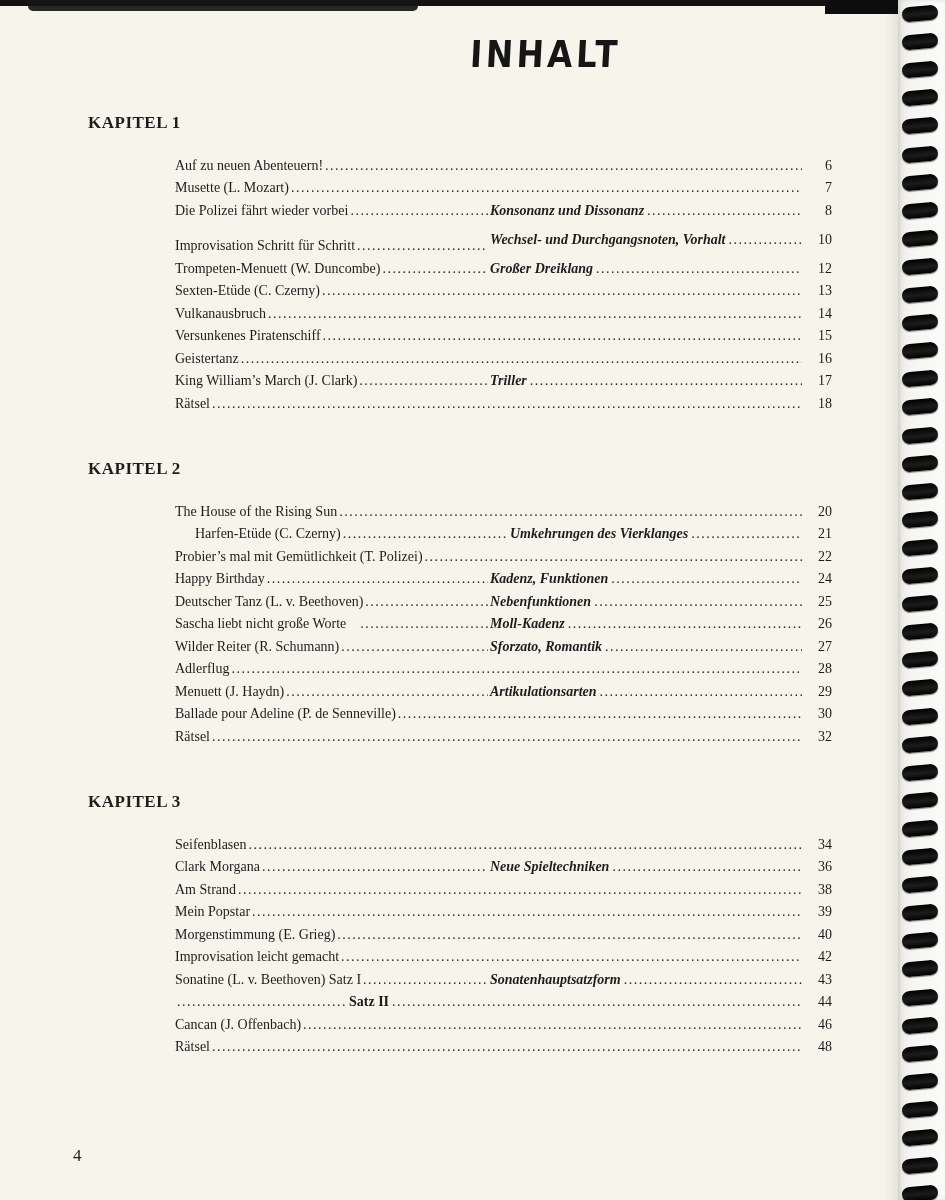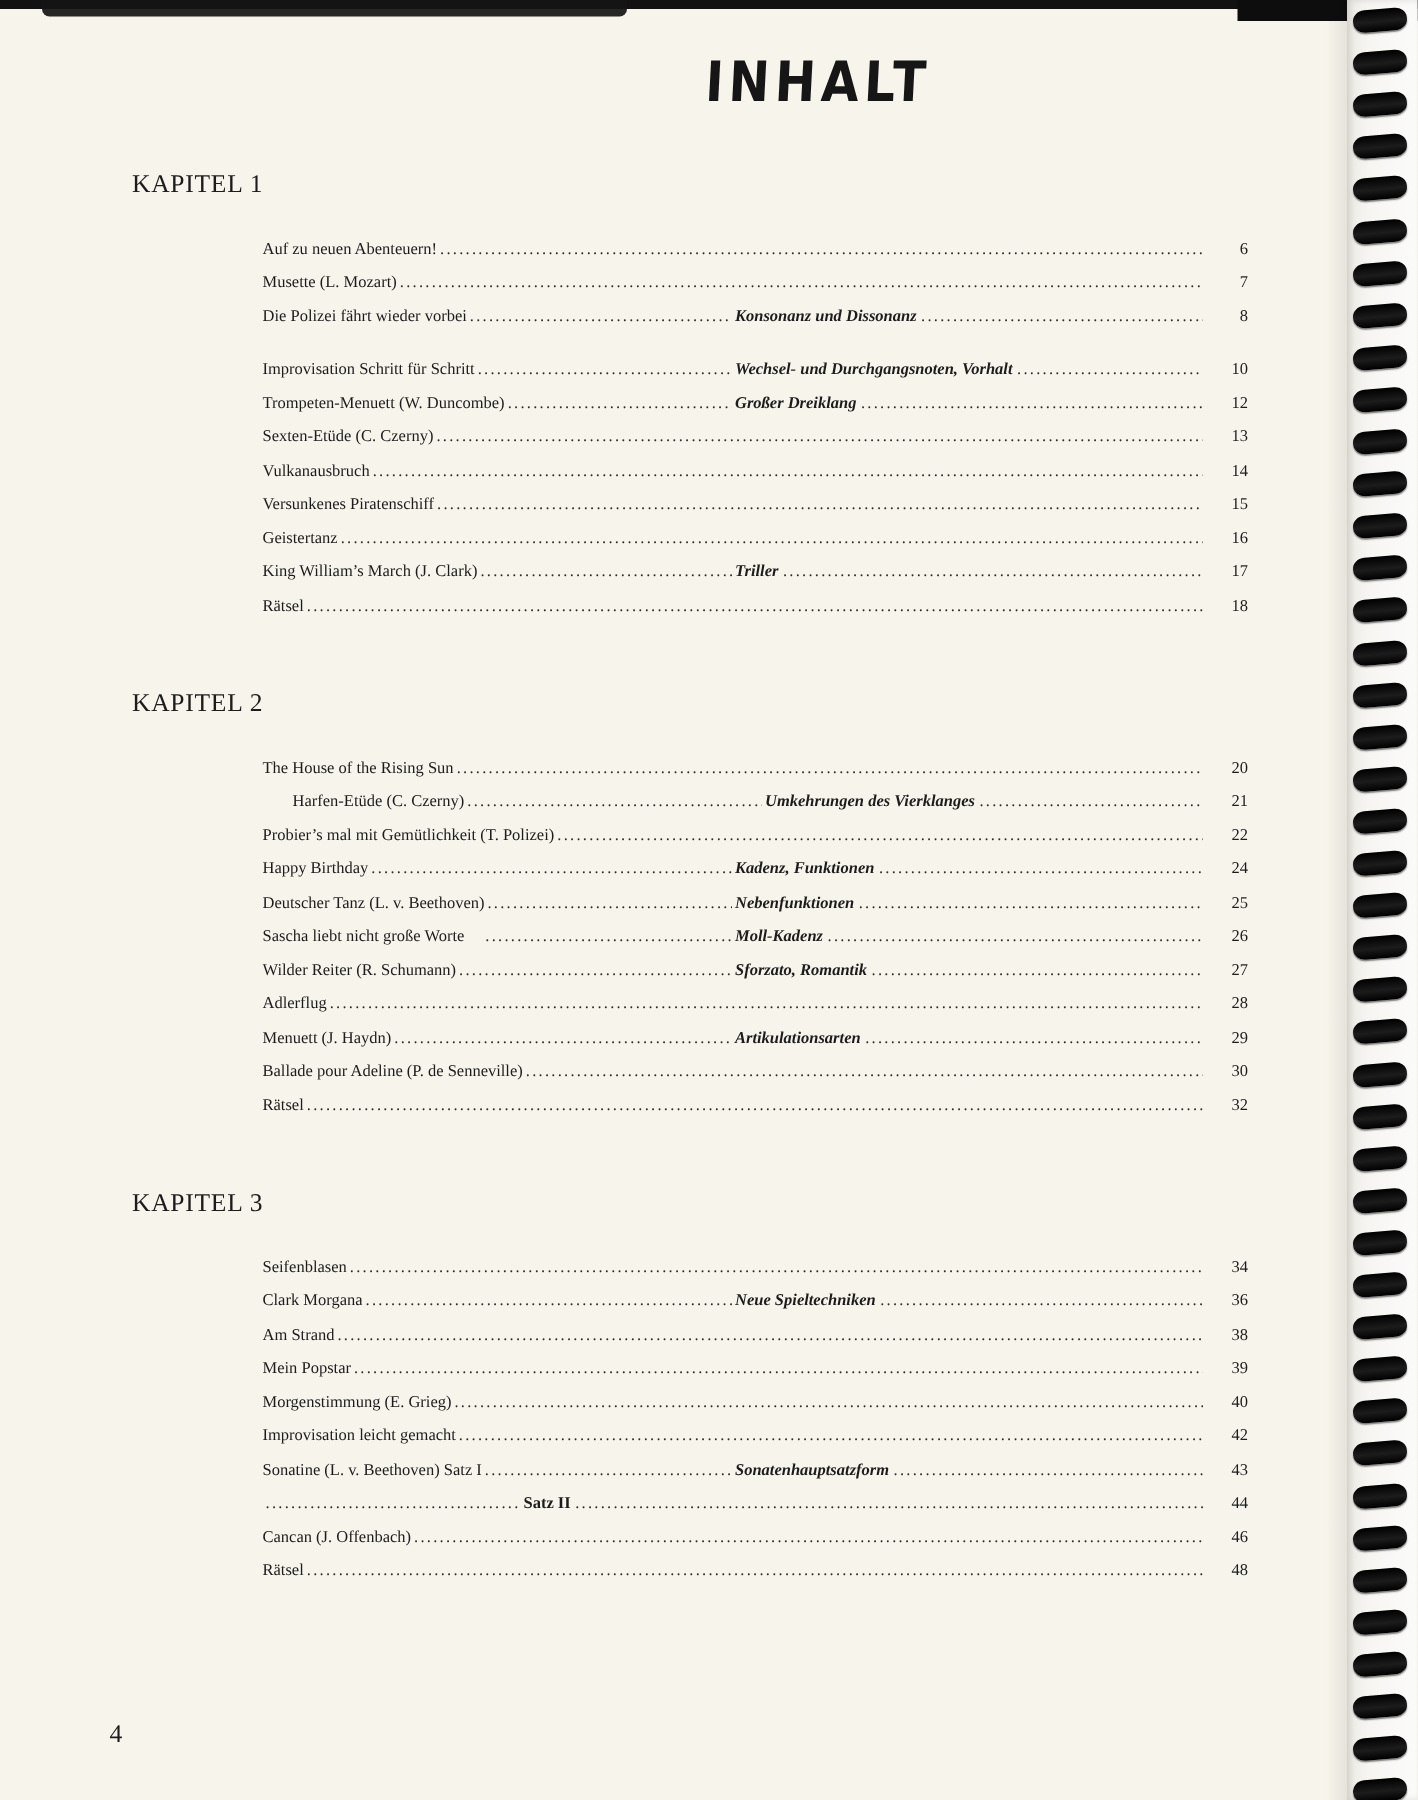--- a/index.html
+++ b/index.html
@@ -41,28 +41,28 @@
     line-height:1;
     margin:36px 0 0 0;
     text-align:center;
     transform:translateX(42px) skewX(-3deg) scaleX(.88);
     color:#161616;
   }
   .chapter{margin-top:44px;}
   .chapter:first-child{margin-top:40px;}
   .chapter-heading{
     font-size:17px;
-    font-weight:normal;
+    font-weight:bold;
     letter-spacing:.5px;
     margin:0 0 22px -87px;
   }
   .row{
     display:flex;
-    align-items:flex-end;
-    font-size:11px;
+    align-items:center;
+    font-size:14px;
     line-height:22.45px;
     white-space:nowrap;
   }
   .cell-a{
     display:flex;
     align-items:baseline;
     overflow:hidden;
     flex:0 0 auto;
     box-sizing:border-box;
   }

